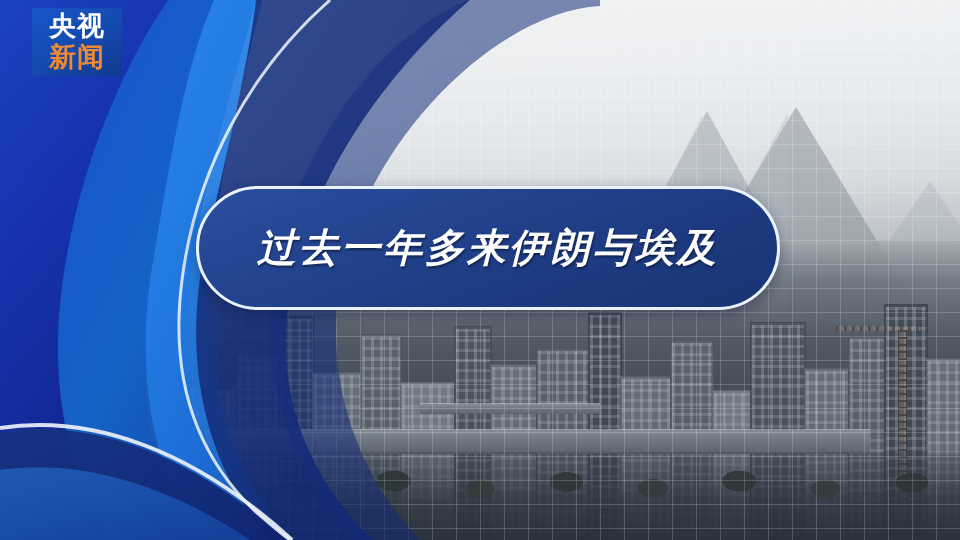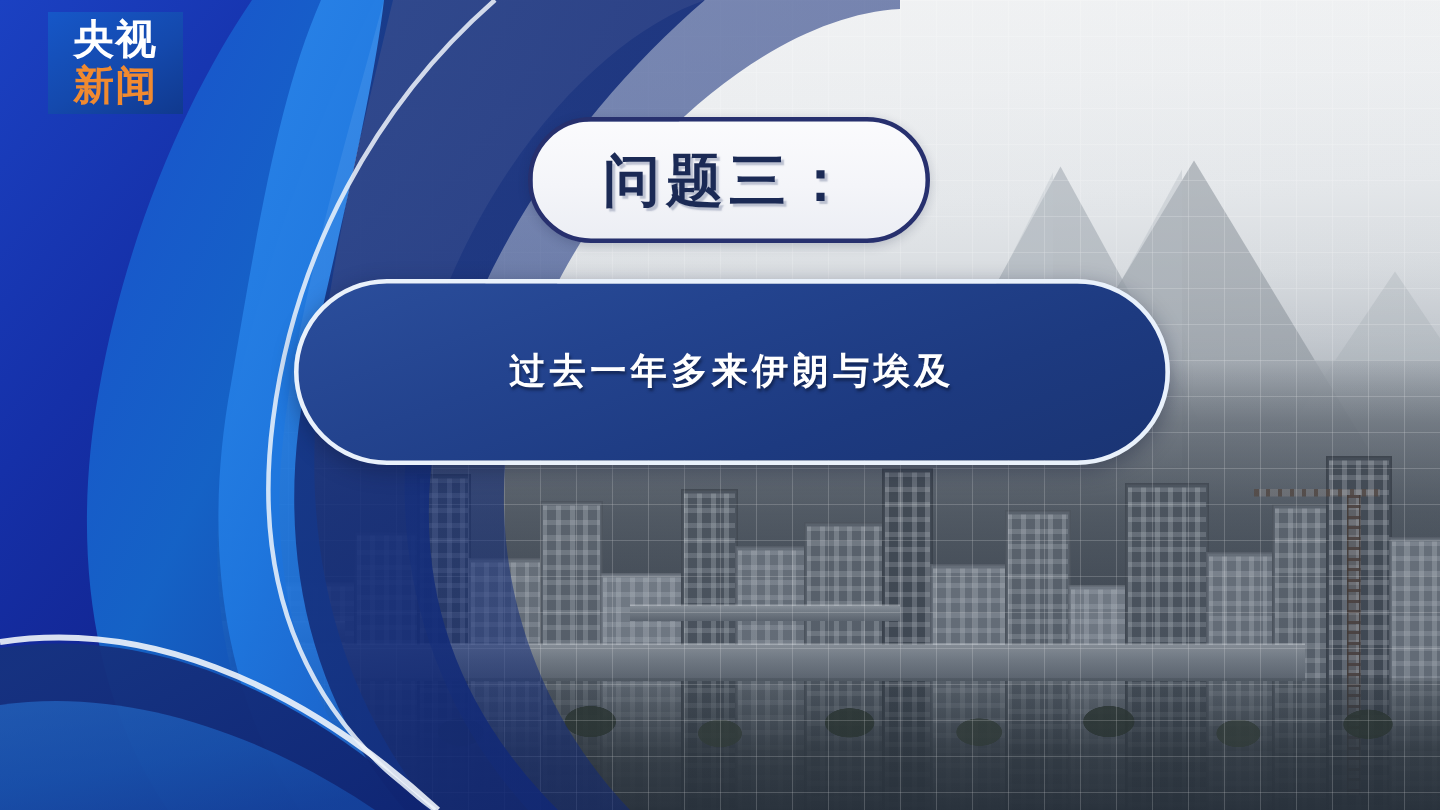--- a/index.html
+++ b/index.html
@@ -223,26 +223,27 @@
     border-radius:62px;
     background:
       linear-gradient(160deg,#2b4e9c 0%,#23438e 35%,#1d3a80 68%,#1a3473 100%);
     display:flex; flex-direction:column;
     align-items:center; justify-content:center;
     gap:2px;
     box-shadow:0 4px 14px rgba(12,22,52,0.38);
   }
   .qline {
     color:#ffffff;
-    font-size:24px;
+    font-size:39px;
     font-weight:bold;
     letter-spacing:3px;
     line-height:44px;
     white-space:nowrap;
     text-shadow:1px 2px 2px rgba(8,16,42,0.55);
+    font-style:italic;
   }
 </style>
 </head>
 <body>
 
 <div id="stage">
 
   <div class="photo-layer">
     <div class="sky"></div>
 
@@ -340,21 +341,18 @@
 
       <path d="M0,470 C80,458 170,486 250,540 L0,540 Z" fill="url(#gBright)" opacity="0.45"></path>
     </svg>
   </div>
 
   <div class="logo">
     <span class="logo-line logo-top">央视</span>
     <span class="logo-line logo-bot">新闻</span>
   </div>
 
-  <div class="pill">
-    <span class="pill-text">问题三：</span>
-  </div>
 
   <div class="qbox">
     <span class="qline">过去一年多来伊朗与埃及</span>
   </div>
 
 </div>
 
 </body></html>

